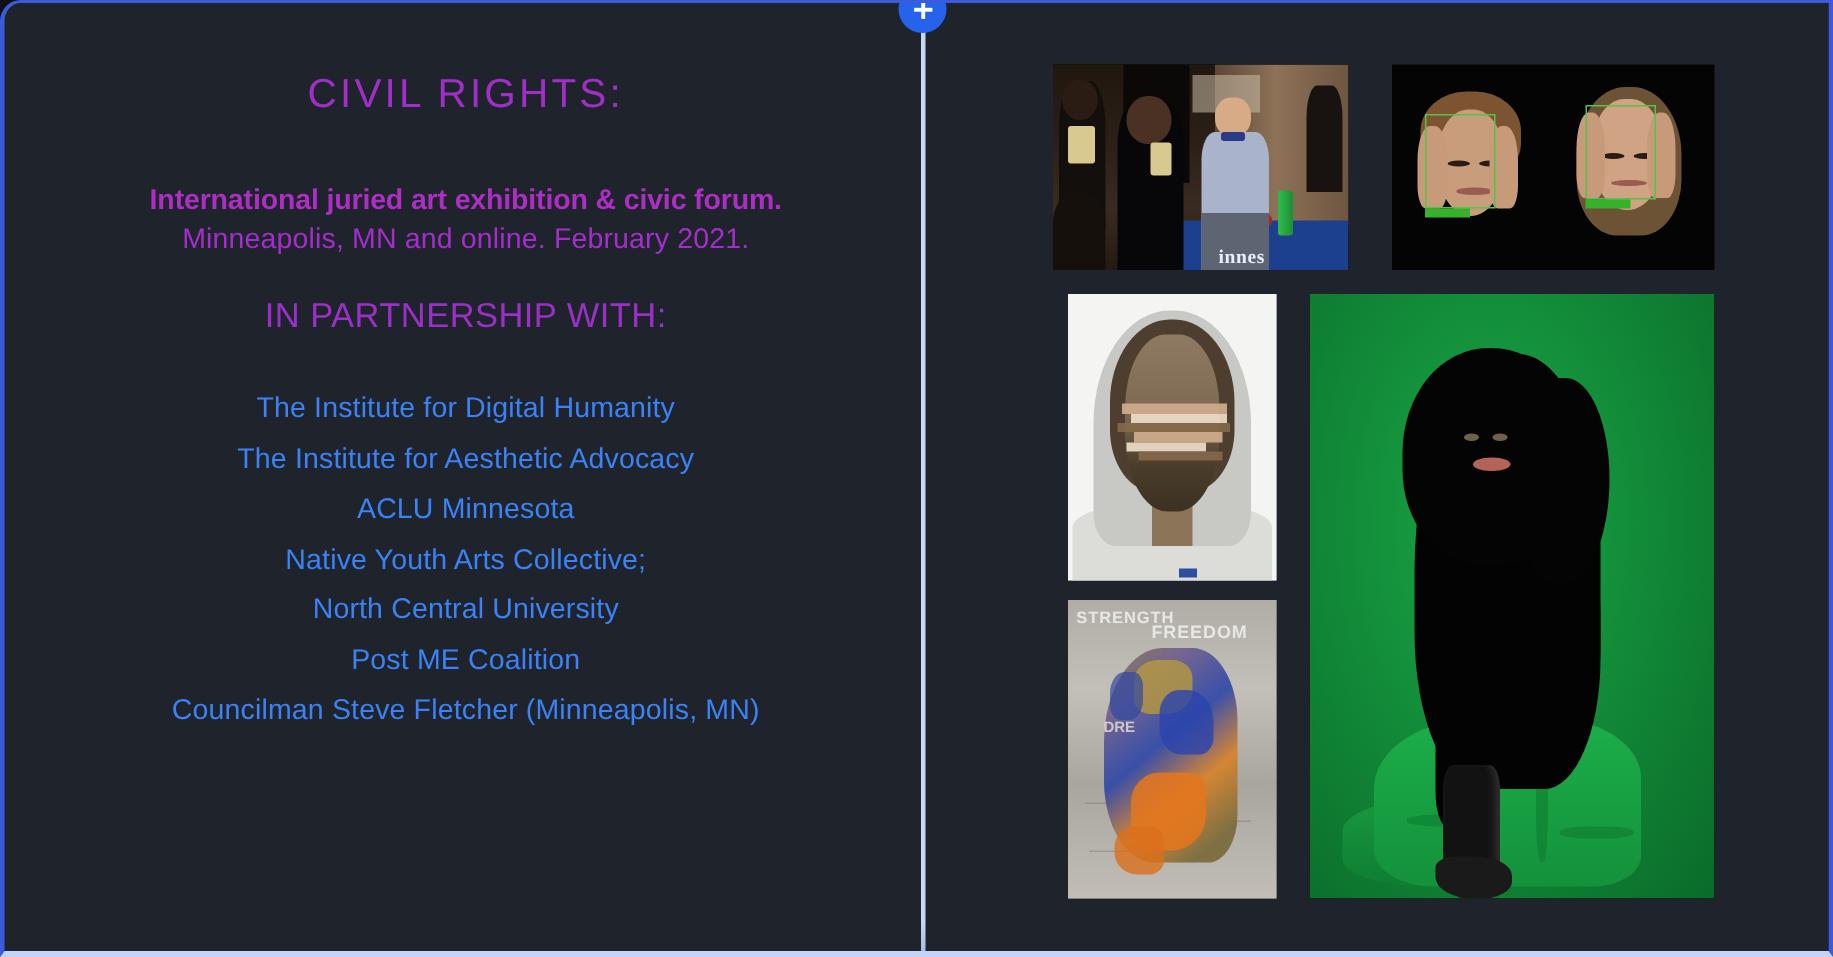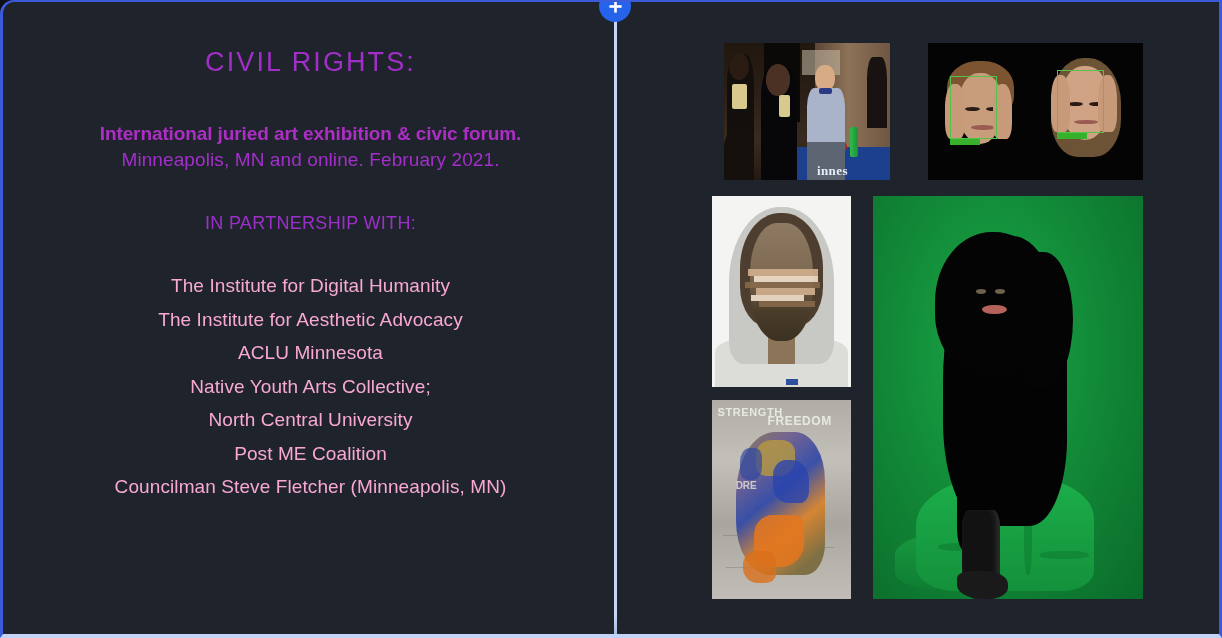--- a/index.html
+++ b/index.html
@@ -87,34 +87,34 @@
     line-height: 26px;
   }
   .subtitle-place {
     font-size: 19px;
     color: #a42ecb;
     line-height: 26px;
     letter-spacing: 0.1px;
   }
 
   .partnership-heading {
-    margin-top: 37px;
-    font-size: 18px;
+    margin-top: 24px;
+    font-size: 23px;
     color: #9c2fc9;
     letter-spacing: 0.3px;
     line-height: 26px;
   }
 
   #partner-list {
     margin-top: 33px;
     list-style: none;
   }
   #partner-list li {
     font-size: 19px;
-    color: #f9a8d4;
+    color: #3b82f6;
     line-height: 33.5px;
     letter-spacing: 0.1px;
     white-space: nowrap;
   }
 
   
   #image-column {
     position: absolute;
     left: 617px;
     top: 0;
@@ -122,21 +122,21 @@
     height: 638px;
   }
 
   .photo-frame {
     position: absolute;
     overflow: hidden;
     background: #000;
   }
 
   
-  #photo-event { left: 104px; top: 41px; width: 166px; height: 137px; }
+  #photo-event { left: 82px; top: 41px; width: 197px; height: 137px; }
   .ev-bg { position:absolute; inset:0; background:
       linear-gradient(to bottom, #20170f 0%, #2c2018 40%, #3a2b20 70%, #241a13 100%); }
   .ev-wallR { position:absolute; left:55%; top:0; width:45%; height:78%;
       background: linear-gradient(to right, #5c4636, #8d7257 45%, #6e5642); }
   .ev-doorway { position:absolute; left:24%; top:0; width:22%; height:58%; background:#0b0907; }
   .ev-sign { position:absolute; left:47%; top:5%; width:23%; height:18%;
       background:#c9bda8; opacity:.55; }
   .ev-table { position:absolute; left:38%; bottom:0; width:62%; height:24%;
       background:#1c3f8e; }
   .ev-tabletxt { position:absolute; left:56%; bottom:1%; font-size:13px;

